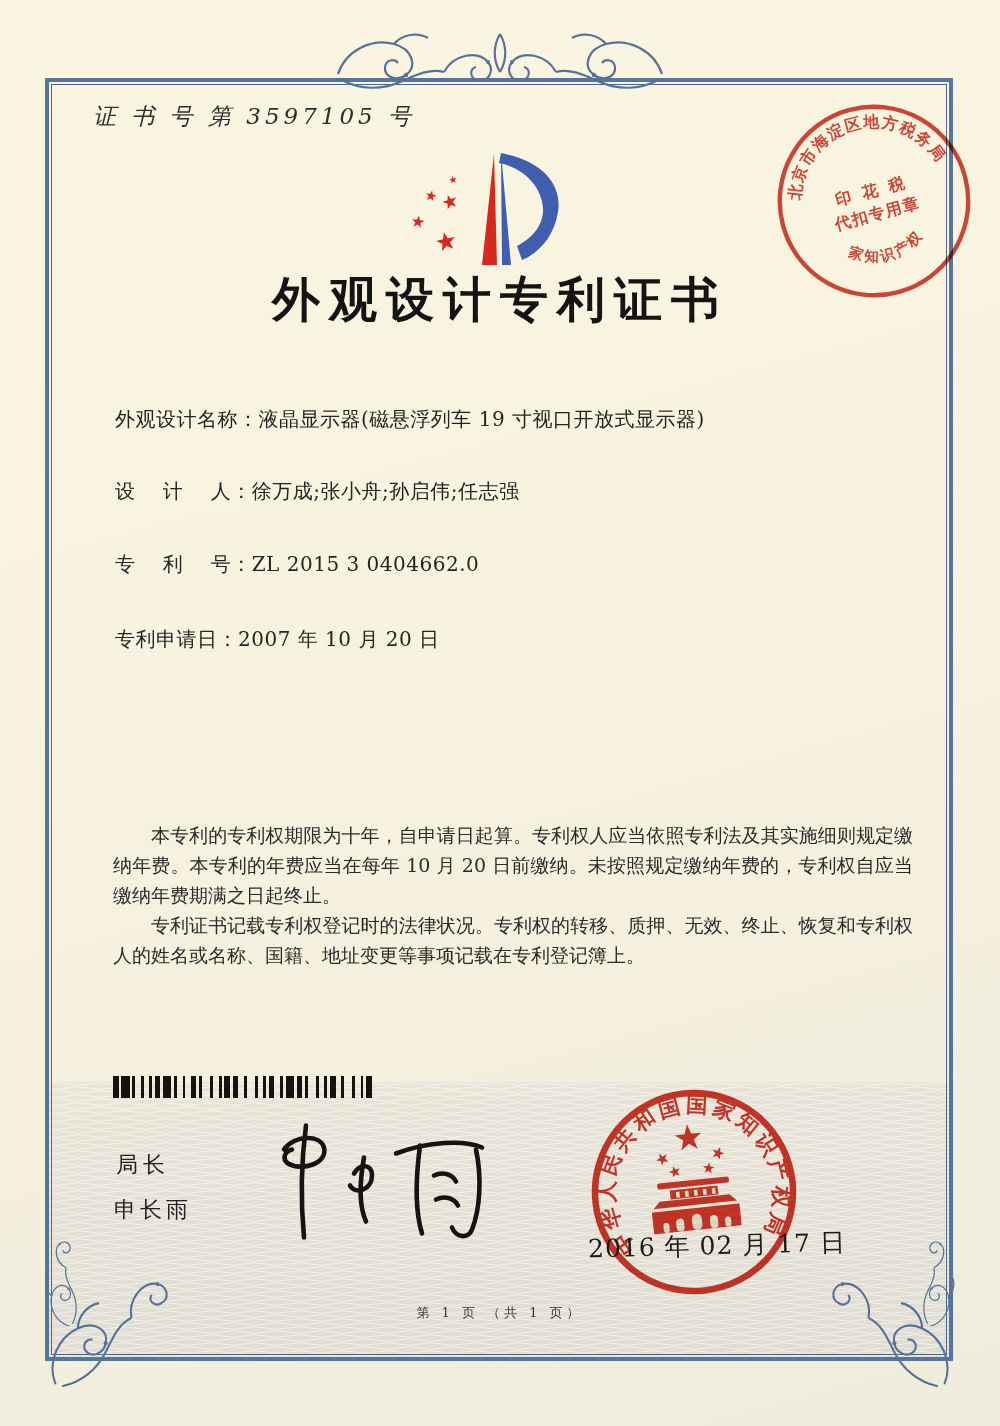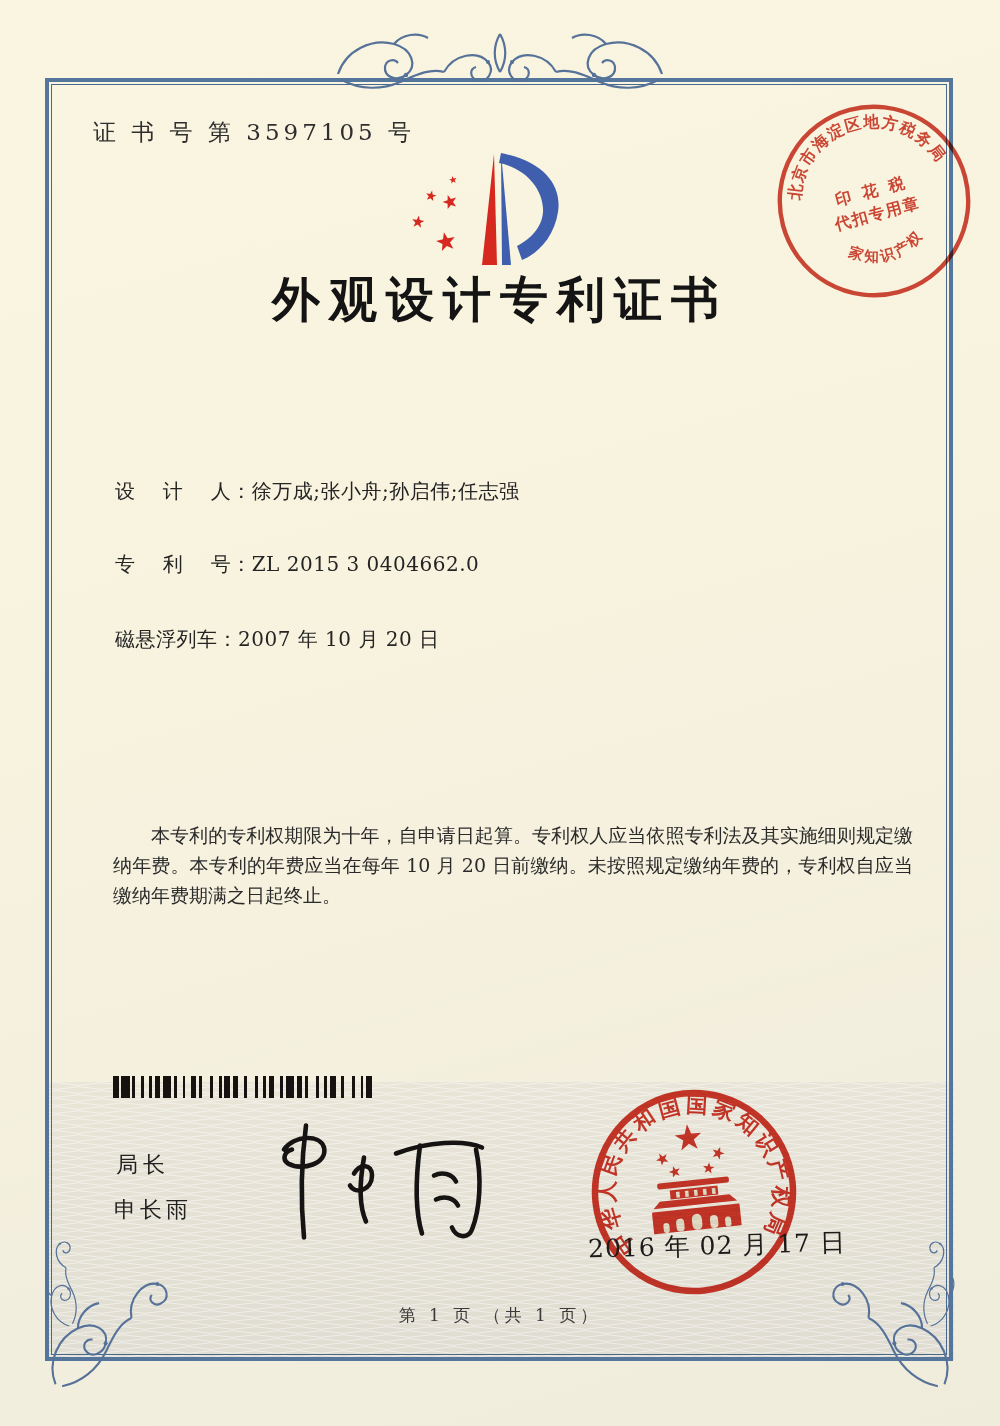--- a/index.html
+++ b/index.html
@@ -14,40 +14,40 @@
   .texture svg{position:absolute;inset:0;width:100%;height:100%;}
   .texture path{fill:none;stroke:rgba(255,255,255,.55);stroke-width:.9;}
   
   .frame{position:absolute;left:45px;top:78px;width:908px;height:1283px;
     border:4px solid #54759c;box-sizing:border-box;}
   .frame-inner{position:absolute;inset:2px;border:1.5px solid #49688d;}
   .deco{position:absolute;left:0;top:0;width:1000px;height:1426px;pointer-events:none;}
   .deco path,.deco use{stroke:#567299;stroke-width:2.2;fill:none;}
   .deco .dot{fill:#567299;stroke:none;}
   
-  .cert-no{position:absolute;left:93px;top:117px;font-size:23px;letter-spacing:4px;color:#2e2e2e;}
+  .cert-no{position:absolute;left:93px;top:101px;font-size:23px;letter-spacing:4px;color:#2e2e2e;font-style:italic;}
   .title{position:absolute;left:0;right:0;top:268px;text-align:center;
     font-size:48px;font-weight:700;letter-spacing:9px;color:#141414;}
   .field{position:absolute;left:115px;width:815px;font-size:20px;color:#242424;letter-spacing:.5px;white-space:nowrap;}
   .f1{top:406px}.f2{top:478px}.f3{top:551px}.f4{top:626px}.f5{top:699px}.f6{top:772px}
   .body-text{position:absolute;left:113px;top:820px;width:800px;font-size:19px;
     line-height:30px;text-align:justify;color:#2a2a2a;}
   .body-text p{margin:0;text-indent:2em;}
   .barcode{position:absolute;left:113px;top:1076px;width:262px;height:22px;display:flex;}
   .barcode span{display:block;height:100%;}
   .director-title{position:absolute;left:116px;top:1150px;font-size:22px;letter-spacing:5px;color:#222;}
   .director-name{position:absolute;left:114px;top:1195px;font-size:22px;letter-spacing:4px;color:#222;}
   .autograph{position:absolute;left:268px;top:1118px;width:250px;height:128px;}
   .autograph path{fill:none;stroke:#161412;stroke-width:4.6;stroke-linecap:round;stroke-linejoin:round;}
   .logo{position:absolute;left:405px;top:150px;width:158px;height:120px;}
   .tax-stamp{position:absolute;left:772px;top:99px;width:204px;height:204px;opacity:.88;mix-blend-mode:multiply;}
   .seal{position:absolute;left:564px;top:1062px;width:260px;height:260px;opacity:.93;mix-blend-mode:multiply;}
   .seal-date{position:absolute;left:588px;top:1229px;font-size:25px;letter-spacing:1px;color:#1d1b19;
     transform:rotate(-1.5deg);white-space:nowrap;}
-  .footer{position:absolute;left:0;right:0;top:1304px;text-align:center;font-size:17px;
+  .footer{position:absolute;left:0;right:0;top:1304px;text-align:center;font-size:13px;
     letter-spacing:4px;color:#3a3a3a;}
 </style>
 </head>
 <body>
 
 <div class="page">
 
   <div class="texture">
     <svg id="guilloche" viewBox="0 0 908 278" preserveAspectRatio="none">
         <path d="M0 2 q11 -2.6 22 0 q11 2.6 22 0 q11 -2.6 22 0 q11 2.6 22 0 q11 -2.6 22 0 q11 2.6 22 0 q11 -2.6 22 0 q11 2.6 22 0 q11 -2.6 22 0 q11 2.6 22 0 q11 -2.6 22 0 q11 2.6 22 0 q11 -2.6 22 0 q11 2.6 22 0 q11 -2.6 22 0 q11 2.6 22 0 q11 -2.6 22 0 q11 2.6 22 0 q11 -2.6 22 0 q11 2.6 22 0 q11 -2.6 22 0 q11 2.6 22 0 q11 -2.6 22 0 q11 2.6 22 0 q11 -2.6 22 0 q11 2.6 22 0 q11 -2.6 22 0 q11 2.6 22 0 q11 -2.6 22 0 q11 2.6 22 0 q11 -2.6 22 0 q11 2.6 22 0 q11 -2.6 22 0 q11 2.6 22 0 q11 -2.6 22 0 q11 2.6 22 0 q11 -2.6 22 0 q11 2.6 22 0 q11 -2.6 22 0 q11 2.6 22 0 q11 -2.6 22 0 q11 2.6 22 0"></path>
@@ -164,26 +164,28 @@
     </g>
     <polygon points="89,4 77,115 92,115" fill="#d6281f"></polygon>
     <g fill="#3f5fae">
       <polygon points="96,2 97,115 106,115"></polygon>
       <path d="M96,3 C140,12 157,36 153,62 C149,88 132,104 117,110 L112,96 C128,88 139,74 138,58 C137,38 120,18 94,13 Z"></path>
     </g>
   </svg>
 
   <div class="title">外观设计专利证书</div>
 
+  <div class="field f1"><span>外观设计名称：</span><span>液晶显示器(磁悬浮列车 19 寸视口开放式显示器)</span></div>
   <div class="field f2"><span>设　 计　 人：</span><span>徐万成;张小舟;孙启伟;任志强</span></div>
   <div class="field f3"><span>专　 利　 号：</span><span>ZL 2015 3 0404662.0</span></div>
-  <div class="field f4"><span>磁悬浮列车：</span><span>2007 年 10 月 20 日</span></div>
+  <div class="field f4"><span>专利申请日：</span><span>2007 年 10 月 20 日</span></div>
 
   <div class="body-text">
     <p>本专利的专利权期限为十年，自申请日起算。专利权人应当依照专利法及其实施细则规定缴纳年费。本专利的年费应当在每年 10 月 20 日前缴纳。未按照规定缴纳年费的，专利权自应当缴纳年费期满之日起终止。</p>
+    <p>专利证书记载专利权登记时的法律状况。专利权的转移、质押、无效、终止、恢复和专利权人的姓名或名称、国籍、地址变更等事项记载在专利登记簿上。</p>
   </div>
 
   <div class="barcode" id="barcode">
       <span style="width: 5.57447px; background: rgb(21, 18, 15);"></span>
       <span style="width: 2.78723px;"></span>
       <span style="width: 8.3617px; background: rgb(21, 18, 15);"></span>
       <span style="width: 2.78723px;"></span>
       <span style="width: 2.78723px; background: rgb(21, 18, 15);"></span>
       <span style="width: 5.57447px;"></span>
       <span style="width: 2.78723px; background: rgb(21, 18, 15);"></span>

